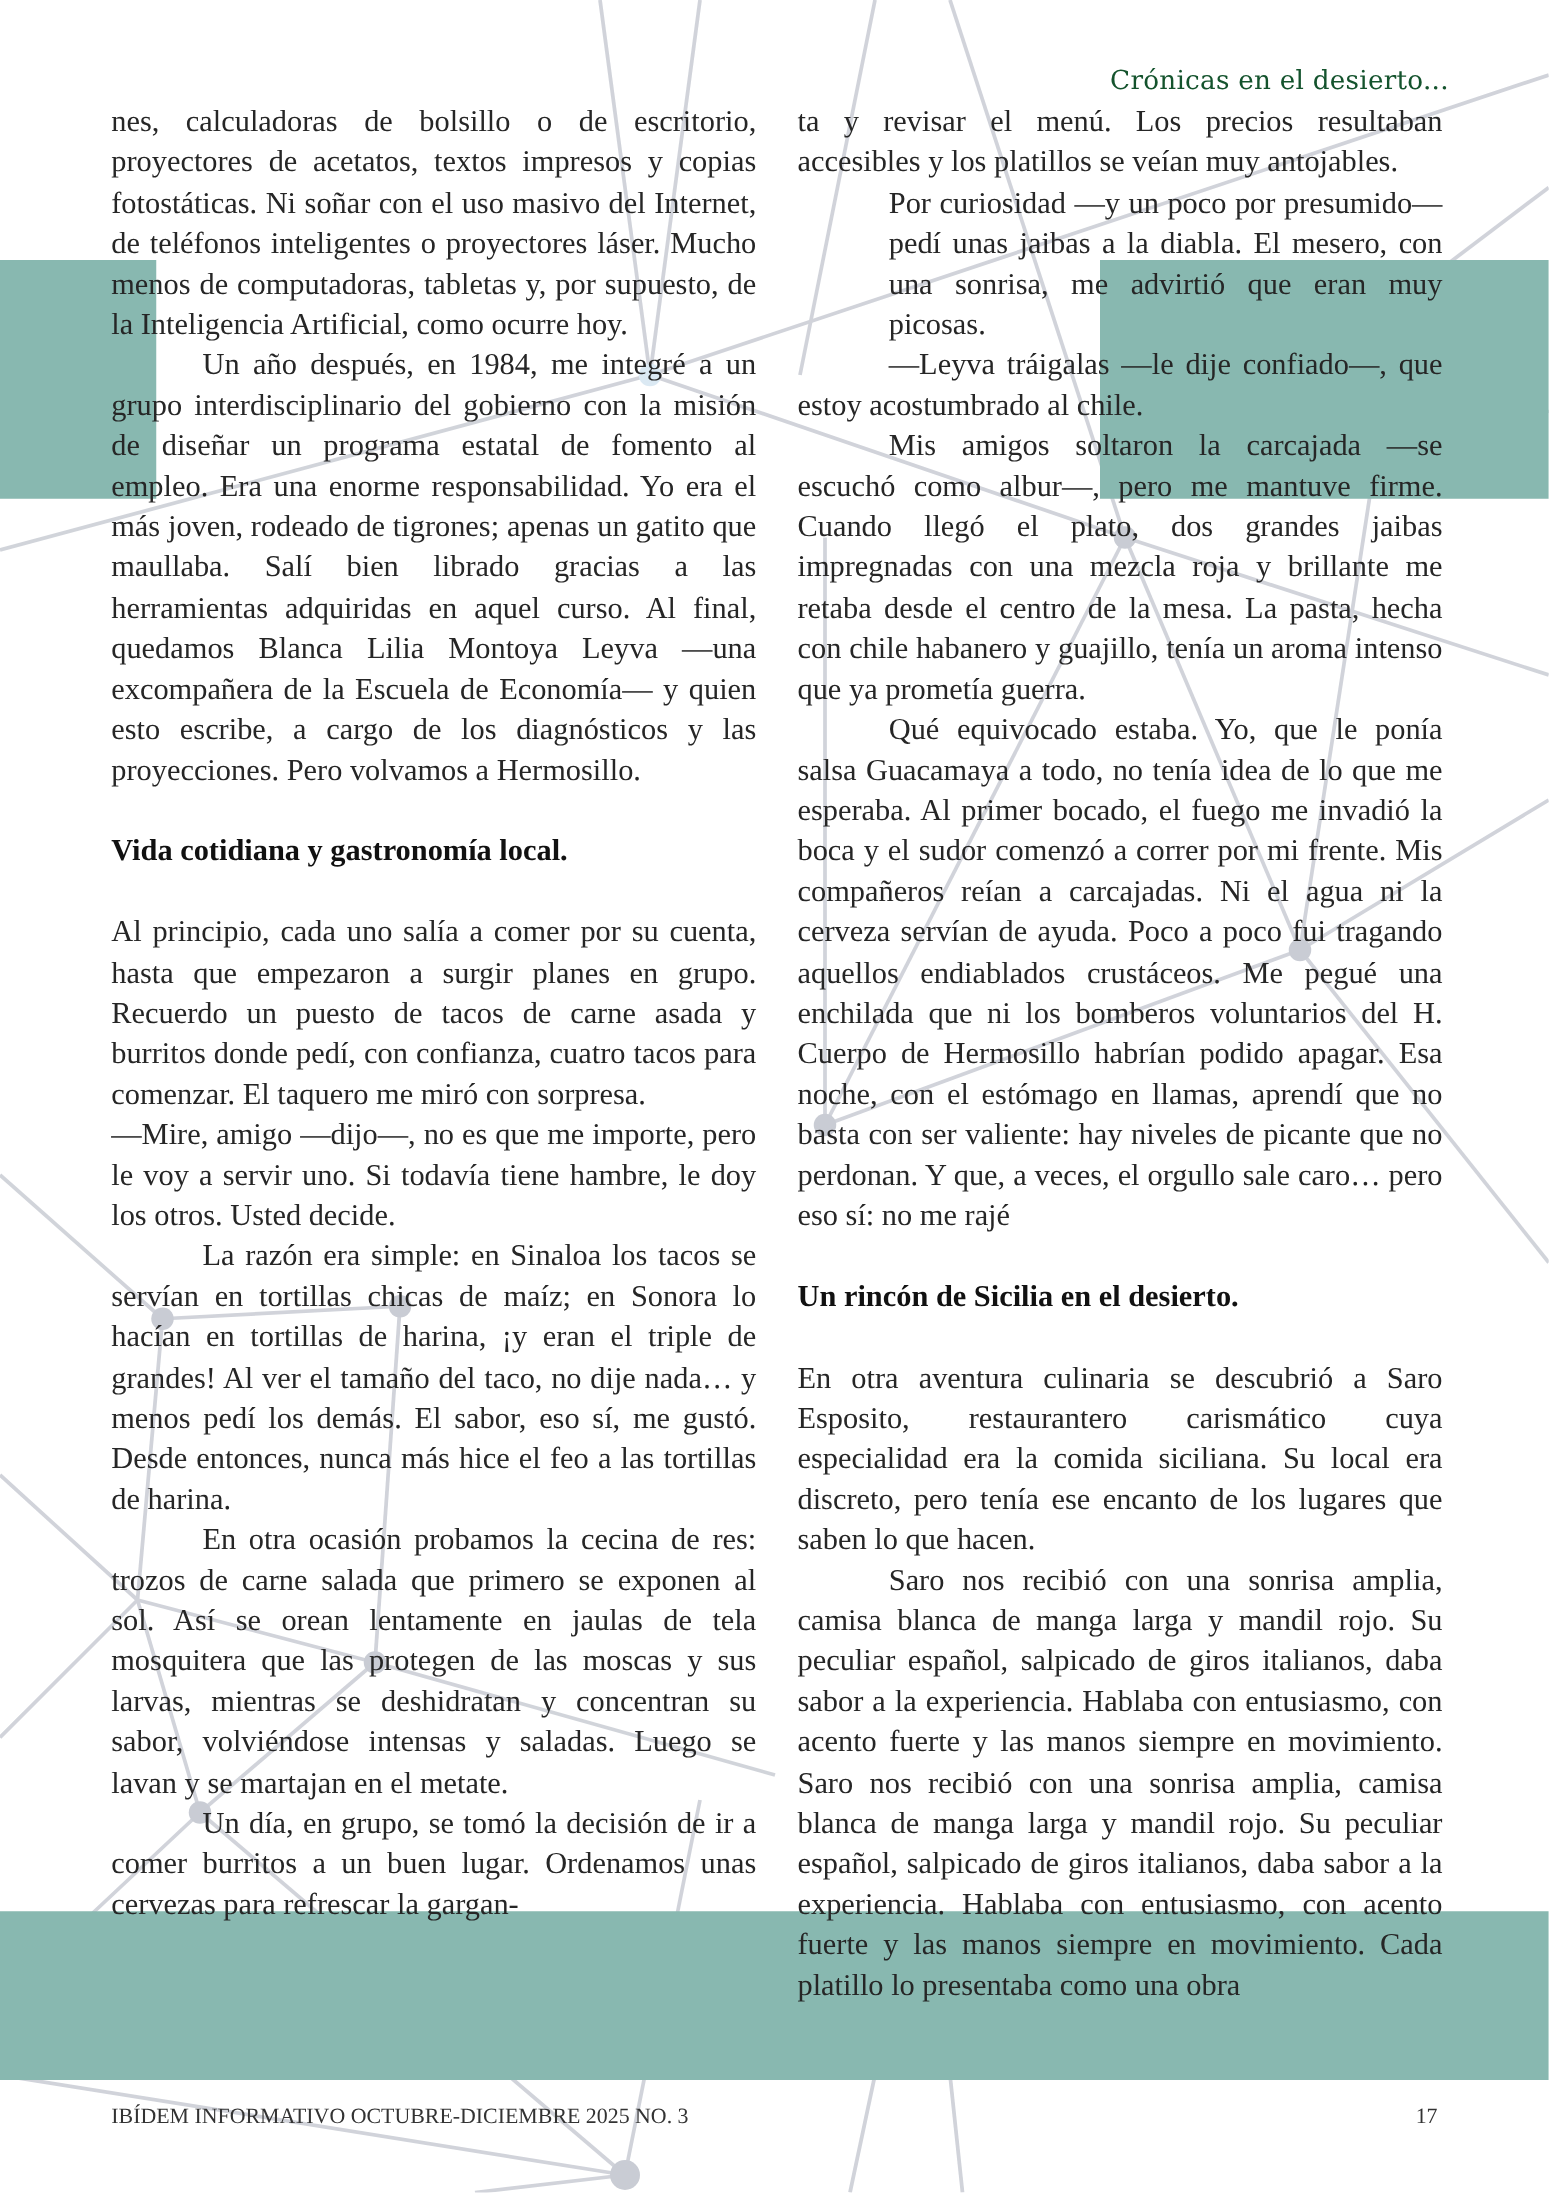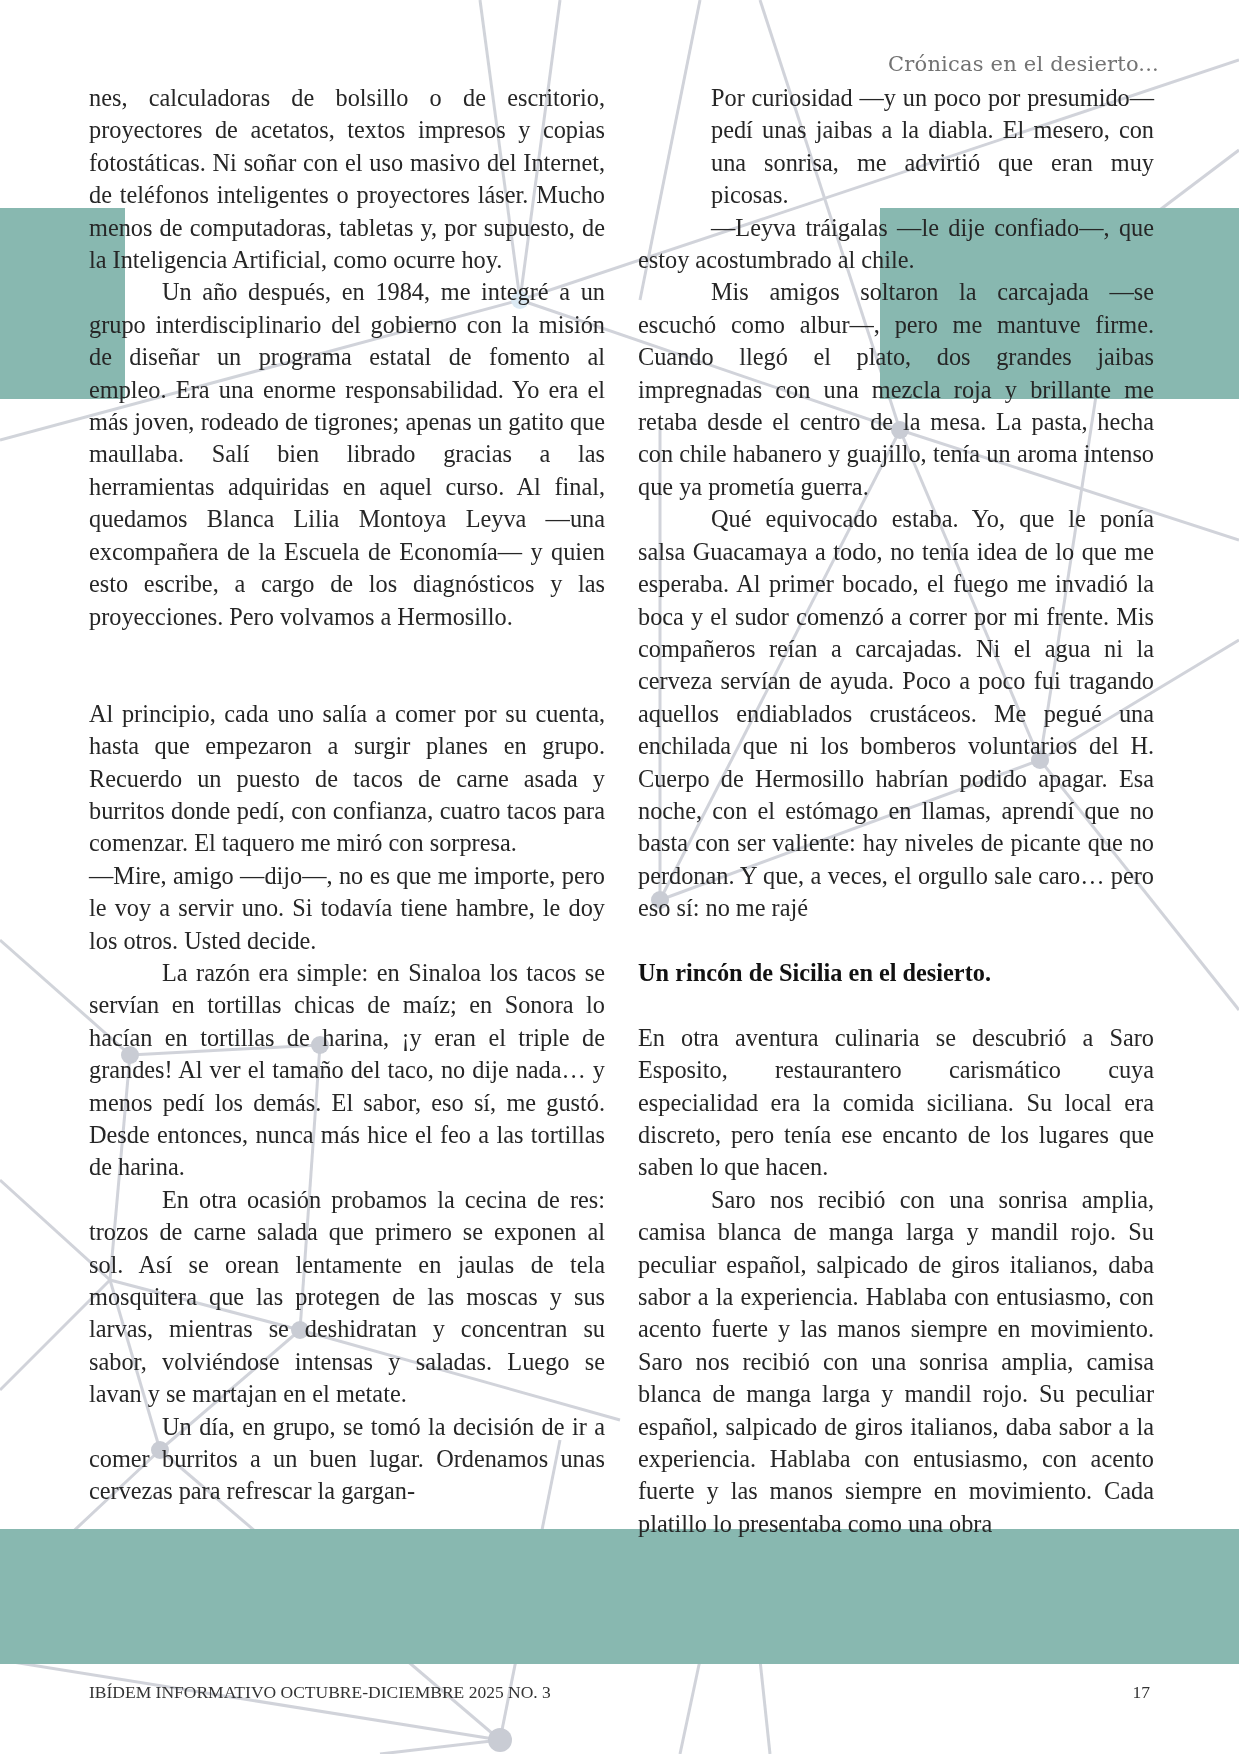--- a/index.html
+++ b/index.html
@@ -3,21 +3,21 @@
 <meta charset="utf-8">
 <style>
   html,body{margin:0;padding:0;}
   body{width:1239px;height:1754px;position:relative;overflow:hidden;background:#ffffff;
        font-family:"Liberation Serif","DejaVu Serif",serif;color:#262626;}
   #bg{position:absolute;left:0;top:0;width:1239px;height:1754px;z-index:0;}
   .band{position:absolute;background:#88b8b0;z-index:1;}
   #band-left{left:0;top:208px;width:125px;height:191px;}
   #band-right{left:880px;top:208px;width:359px;height:191px;}
   #band-bottom{left:0;top:1529px;width:1239px;height:135px;}
-  .running-head{position:absolute;right:80px;top:52px;font-family:"DejaVu Serif",serif;font-size:21px;color:#737373;z-index:3;letter-spacing:0.2px;}
+  .running-head{position:absolute;right:80px;top:52px;font-family:"DejaVu Serif",serif;font-size:21px;color:#14532d;z-index:3;letter-spacing:0.2px;}
   .col{position:absolute;top:82px;width:516px;z-index:3;font-size:24.3px;line-height:32.4px;}
   #col-left{left:89px;}
   #col-right{left:638px;}
   .col p{margin:0;text-align:justify;text-align-last:left;hyphens:manual;}
   .col p.ind{text-indent:73px;}
   .col p.blockind{margin-left:73px;}
   .col h2{margin:0;font-size:24.3px;line-height:32.4px;font-weight:bold;color:#111;}
   .gap{height:32.4px;}
   .footer{position:absolute;top:1682px;z-index:3;font-size:17.5px;color:#333;}
   #footer-left{left:89px;}
@@ -80,29 +80,31 @@
 <div class="band" id="band-left"></div>
 <div class="band" id="band-right"></div>
 <div class="band" id="band-bottom"></div>
 
 <div class="running-head">Crónicas en el desierto...</div>
 
 <div class="col" id="col-left">
   <p>nes, calculadoras de bolsillo o de escritorio, proyectores de acetatos, textos impresos y copias fotostáticas. Ni soñar con el uso masivo del Internet, de teléfonos inteligentes o proyectores láser. Mucho menos de computadoras, tabletas y, por supuesto, de la Inteligencia Artificial, como ocurre hoy.</p>
   <p class="ind">Un año después, en 1984, me integré a un grupo interdisciplinario del gobierno con la misión de diseñar un programa estatal de fomento al empleo. Era una enorme responsabilidad. Yo era el más joven, rodeado de tigrones; apenas un gatito que maullaba. Salí bien librado gracias a las herramientas adquiridas en aquel curso. Al final, quedamos Blanca Lilia Montoya Leyva —una excompañera de la Escuela de Economía— y quien esto escribe, a cargo de los diagnósticos y las proyecciones. Pero volvamos a Hermosillo.</p>
   <div class="gap"></div>
+  <h2>Vida cotidiana y gastronomía local.</h2>
   <div class="gap"></div>
   <p>Al principio, cada uno salía a comer por su cuenta, hasta que empezaron a surgir planes en grupo. Recuerdo un puesto de tacos de carne asada y burritos donde pedí, con confianza, cuatro tacos para comenzar. El taquero me miró con sorpresa.</p>
   <p>—Mire, amigo —dijo—, no es que me importe, pero le voy a servir uno. Si todavía tiene hambre, le doy los otros. Usted decide.</p>
   <p class="ind">La razón era simple: en Sinaloa los tacos se servían en tortillas chicas de maíz; en Sonora lo hacían en tortillas de harina, ¡y eran el triple de grandes! Al ver el tamaño del taco, no dije nada… y menos pedí los demás. El sabor, eso sí, me gustó. Desde entonces, nunca más hice el feo a las tortillas de harina.</p>
   <p class="ind">En otra ocasión probamos la cecina de res: trozos de carne salada que primero se exponen al sol. Así se orean lentamente en jaulas de tela mosquitera que las protegen de las moscas y sus larvas, mientras se deshidratan y concentran su sabor, volviéndose intensas y saladas. Luego se lavan y se martajan en el metate.</p>
   <p class="ind">Un día, en grupo, se tomó la decisión de ir a comer burritos a un buen lugar. Ordenamos unas cervezas para refrescar la gargan-</p>
 </div>
 
 <div class="col" id="col-right">
+  <p>ta y revisar el menú. Los precios resultaban accesibles y los platillos se veían muy antojables.</p>
   <p class="blockind">Por curiosidad —y un poco por presumido— pedí unas jaibas a la diabla. El mesero, con una sonrisa, me advirtió que eran muy picosas.</p>
   <p class="ind">—Leyva tráigalas —le dije confiado—, que estoy acostumbrado al chile.</p>
   <p class="ind">Mis amigos soltaron la carcajada —se escuchó como albur—, pero me mantuve firme. Cuando llegó el plato, dos grandes jaibas impregnadas con una mezcla roja y brillante me retaba desde el centro de la mesa. La pasta, hecha con chile habanero y guajillo, tenía un aroma intenso que ya prometía guerra.</p>
   <p class="ind">Qué equivocado estaba. Yo, que le ponía salsa Guacamaya a todo, no tenía idea de lo que me esperaba. Al primer bocado, el fuego me invadió la boca y el sudor comenzó a correr por mi frente. Mis compañeros reían a carcajadas. Ni el agua ni la cerveza servían de ayuda. Poco a poco fui tragando aquellos endiablados crustáceos. Me pegué una enchilada que ni los bomberos voluntarios del H. Cuerpo de Hermosillo habrían podido apagar. Esa noche, con el estómago en llamas, aprendí que no basta con ser valiente: hay niveles de picante que no perdonan. Y que, a veces, el orgullo sale caro… pero eso sí: no me rajé</p>
   <div class="gap"></div>
   <h2>Un rincón de Sicilia en el desierto.</h2>
   <div class="gap"></div>
   <p>En otra aventura culinaria se descubrió a Saro Esposito, restaurantero carismático cuya especialidad era la comida siciliana. Su local era discreto, pero tenía ese encanto de los lugares que saben lo que hacen.</p>
   <p class="ind">Saro nos recibió con una sonrisa amplia, camisa blanca de manga larga y mandil rojo. Su peculiar español, salpicado de giros italianos, daba sabor a la experiencia. Hablaba con entusiasmo, con acento fuerte y las manos siempre en movimiento. Saro nos recibió con una sonrisa amplia, camisa blanca de manga larga y mandil rojo. Su peculiar español, salpicado de giros italianos, daba sabor a la experiencia. Hablaba con entusiasmo, con acento fuerte y las manos siempre en movimiento. Cada platillo lo presentaba como una obra</p>
 </div>

